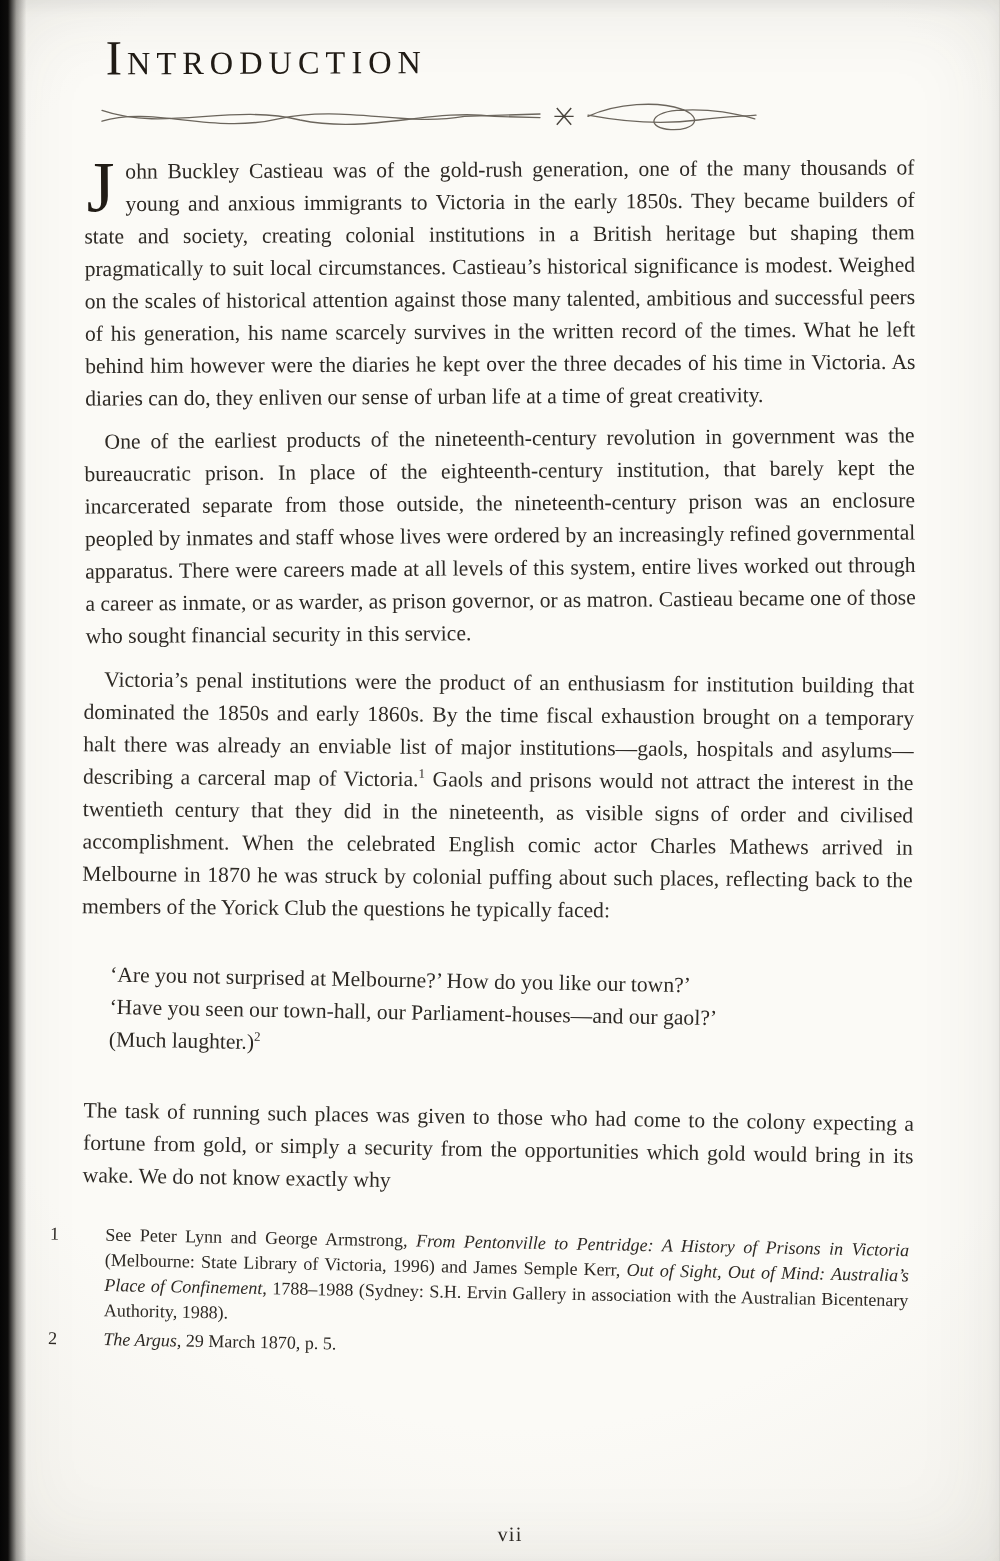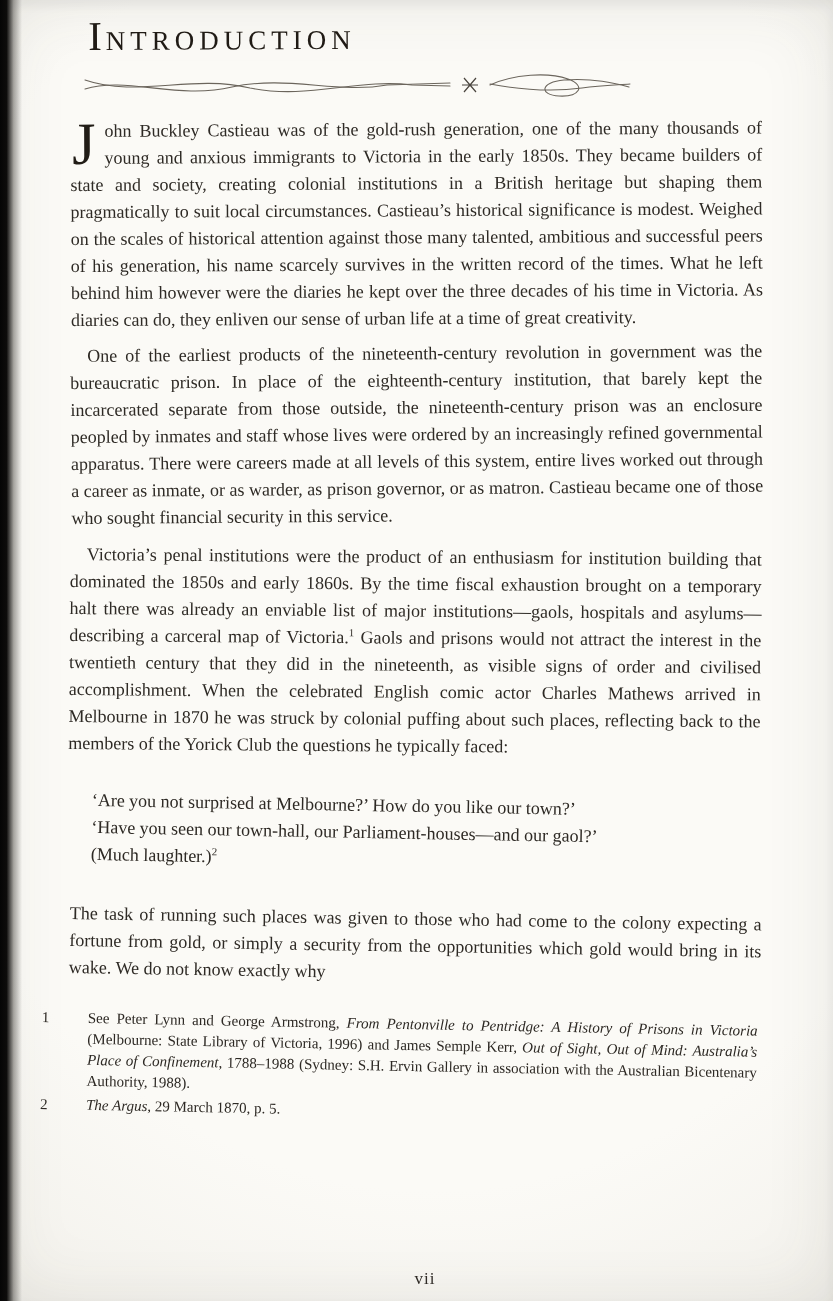--- a/index.html
+++ b/index.html
@@ -10,21 +10,21 @@
     overflow:hidden;
     background: radial-gradient(ellipse 120% 90% at 52% 42%, #fbfaf6 55%, #f0eee8 85%, #e4e2da 100%);
     box-shadow: inset 0 0 70px rgba(60,55,45,0.10), inset 0 5px 12px rgba(0,0,0,0.06);
     font-family: "Liberation Serif", "DejaVu Serif", serif;
     color:#2d2924;
   }
   .gutter {
     position:absolute; left:0; top:0; bottom:0; width:22px;
     background: linear-gradient(90deg, #050505 0%, #0d0c0b 30%, rgba(45,42,38,0.40) 62%, rgba(240,238,232,0) 100%);
   }
-  .content { position:absolute; left:70px; top:12px; width:692px; }
+  .content { position:absolute; left:70px; top:24px; width:692px; }
 
   h1.title {
     margin:0 0 8px 18px;
     font-weight:normal;
     font-size:27px;
     letter-spacing:5px;
     color:#201b15;
   }
   h1.title .initial { font-size:41px; letter-spacing:4px; }
 

